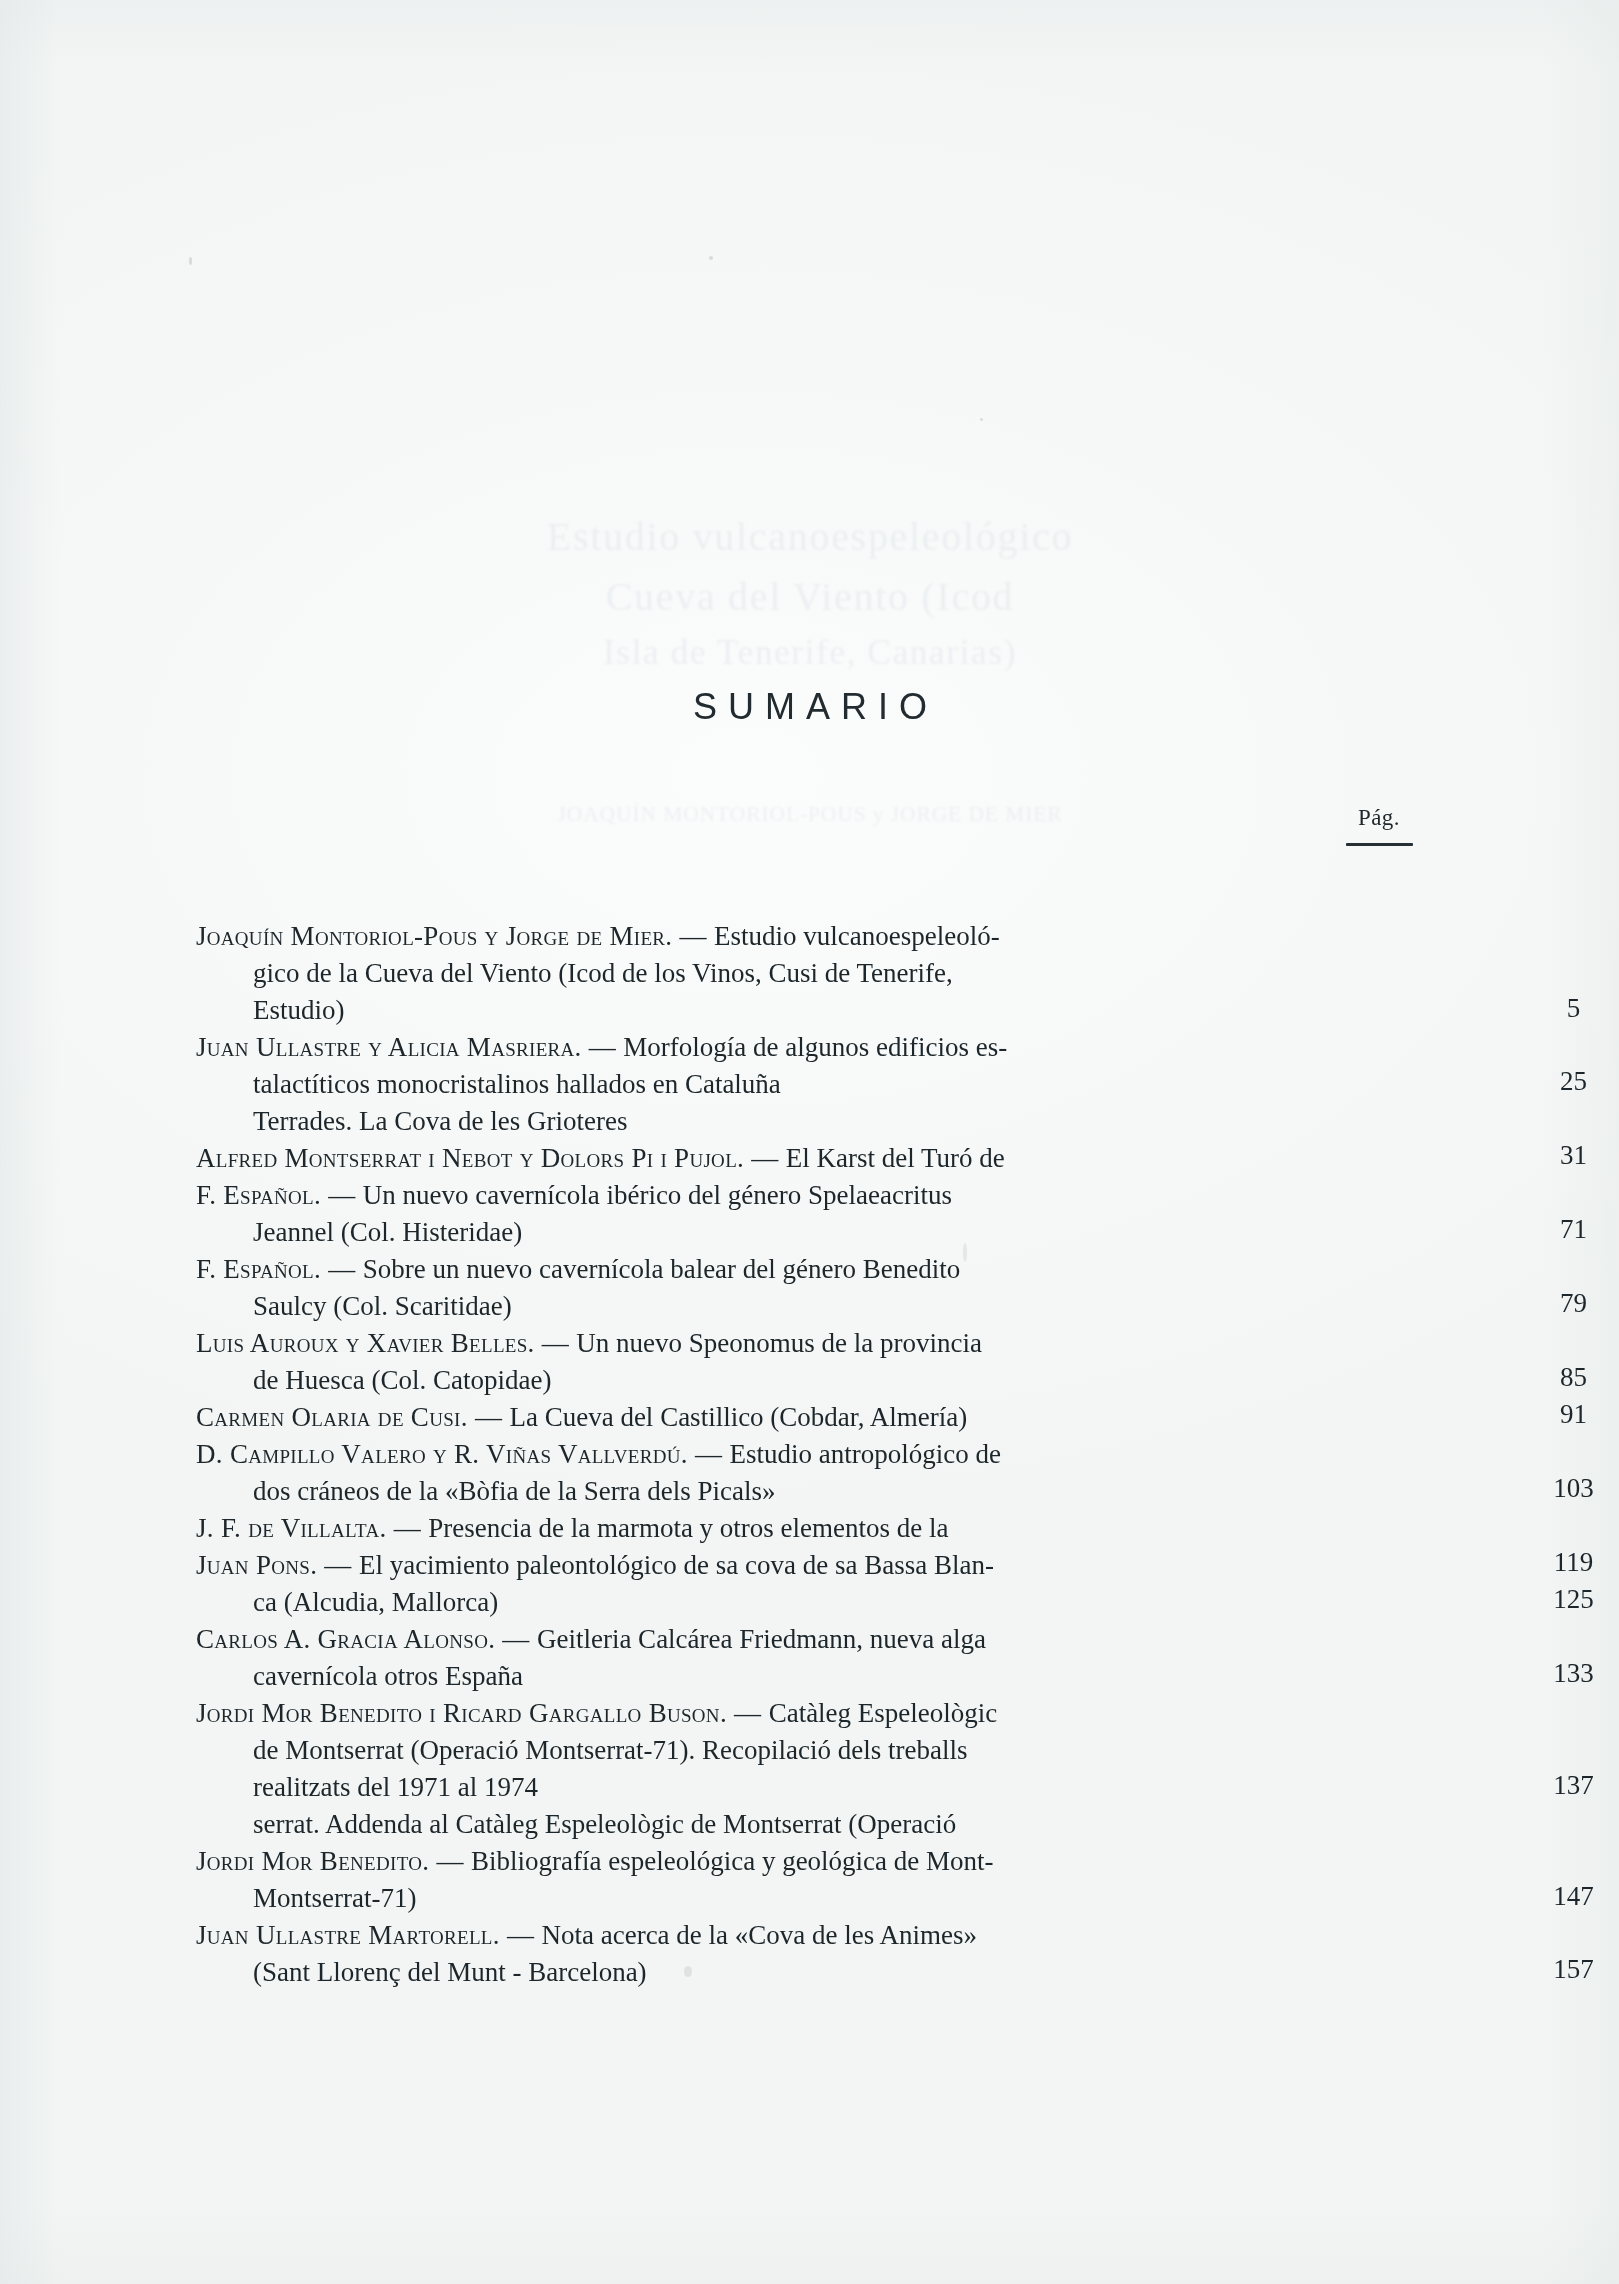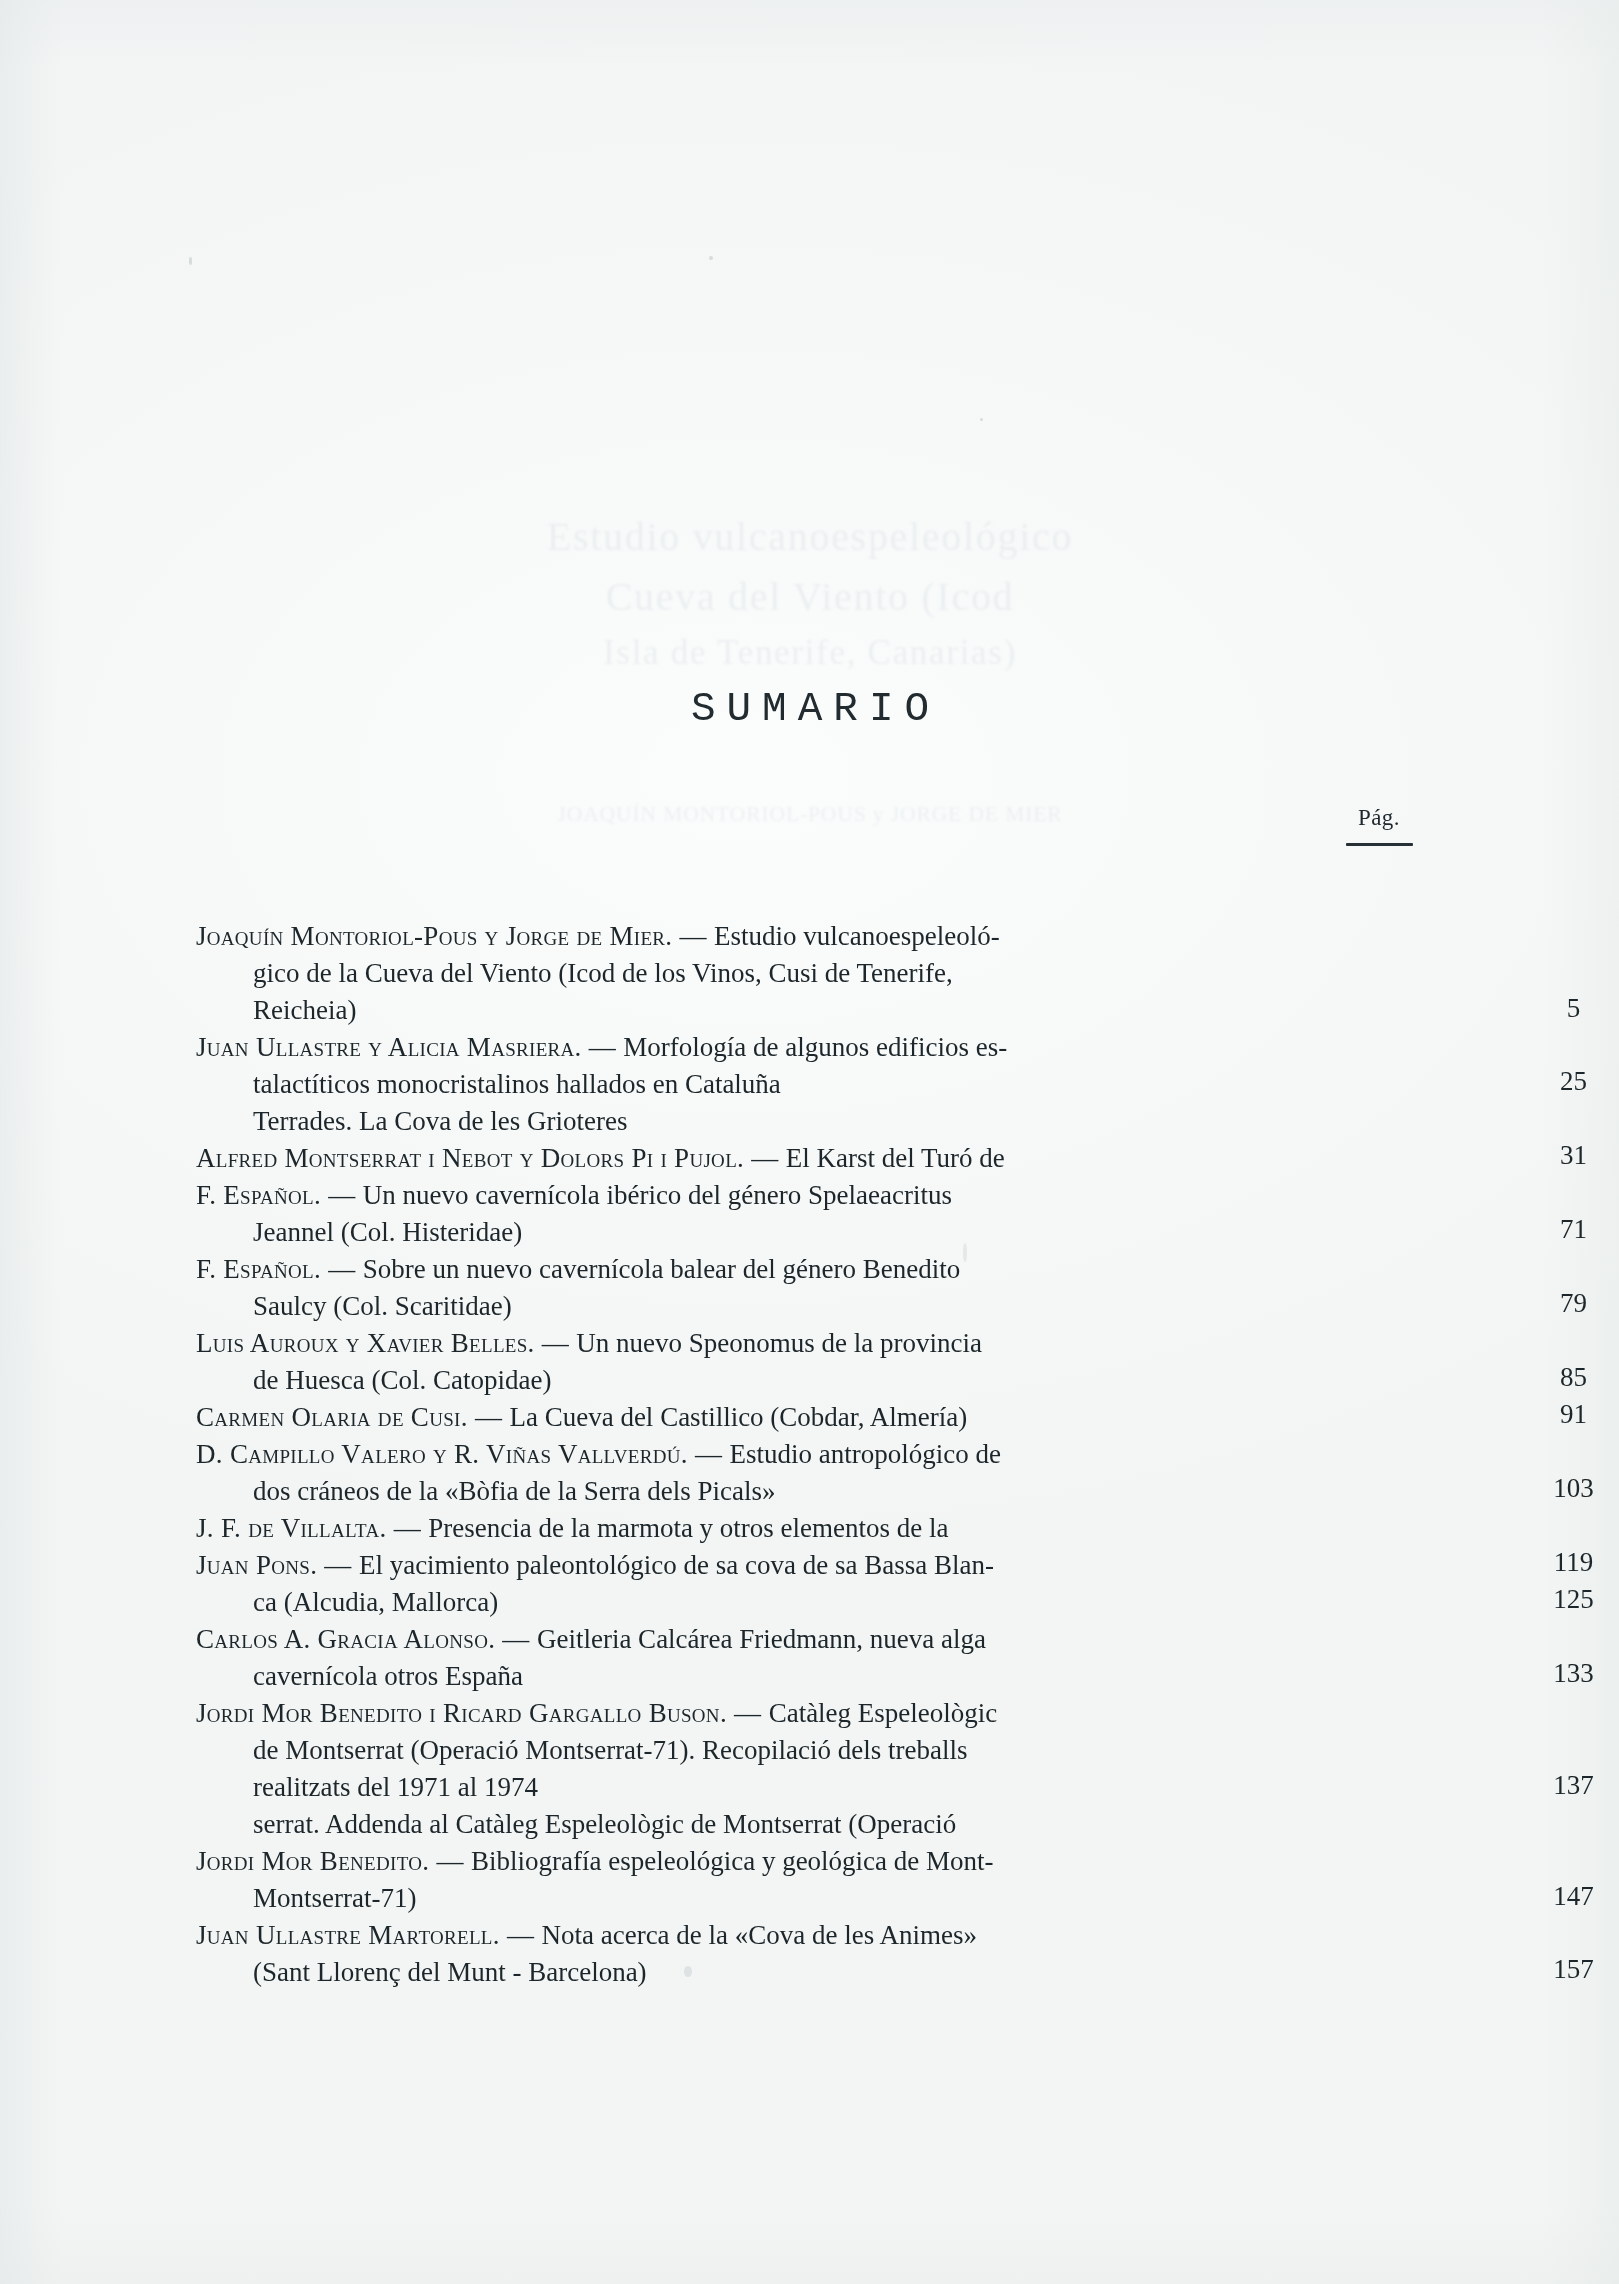--- a/index.html
+++ b/index.html
@@ -70,24 +70,24 @@
     width: 1620px;
     z-index: 5;
   }
 
   .sumario-title {
     position: absolute;
     top: 686px;
     left: 0;
     right: 0;
     text-align: center;
-    font-size: 41px;
+    font-size: 36px;
     letter-spacing: 11px;
     color: #222b2f;
-    font-family: Liberation Mono, monospace;
+    font-family: Liberation Sans, sans-serif;
     text-indent: 11px;
   }
 
   .pag-block {
     position: absolute;
     top: 805px;
     left: 1287px;
     width: 184px;
     text-align: center;
   }
@@ -200,21 +200,21 @@
     <div class="pag-block">
       <div class="pag-label">Pág.</div>
       <div class="pag-rule"></div>
     </div>
 
     <div class="toc" id="toc">
         <div class="entry">
           <div class="entry-body">
             <span class="line"><span class="au">Joaquín Montoriol-Pous y Jorge de Mier.</span><span class="dash"> — </span><span>Estudio vulcanoespeleoló-</span></span>
             <span class="line ind"><span>gico de la Cueva del Viento (Icod de los Vinos, Cusi de Tenerife,</span></span>
-            <span class="line ind leader-row"><span class="tail-text">Reicheia)</span><span class="dots"></span></span>
+            <span class="line ind leader-row"><span class="tail-text">Estudio)</span><span class="dots"></span></span>
           </div>
           <div class="pageno" style="top: 75px;">5</div>
         </div>
         <div class="entry">
           <div class="entry-body">
             <span class="line"><span class="au">Juan Ullastre y Alicia Masriera.</span><span class="dash"> — </span><span>Morfología de algunos edificios es-</span></span>
             <span class="line ind leader-row"><span class="tail-text">talactíticos monocristalinos hallados en Cataluña</span><span class="dots"></span></span>
           </div>
           <div class="pageno" style="top: 37px;">25</div>
         </div>

